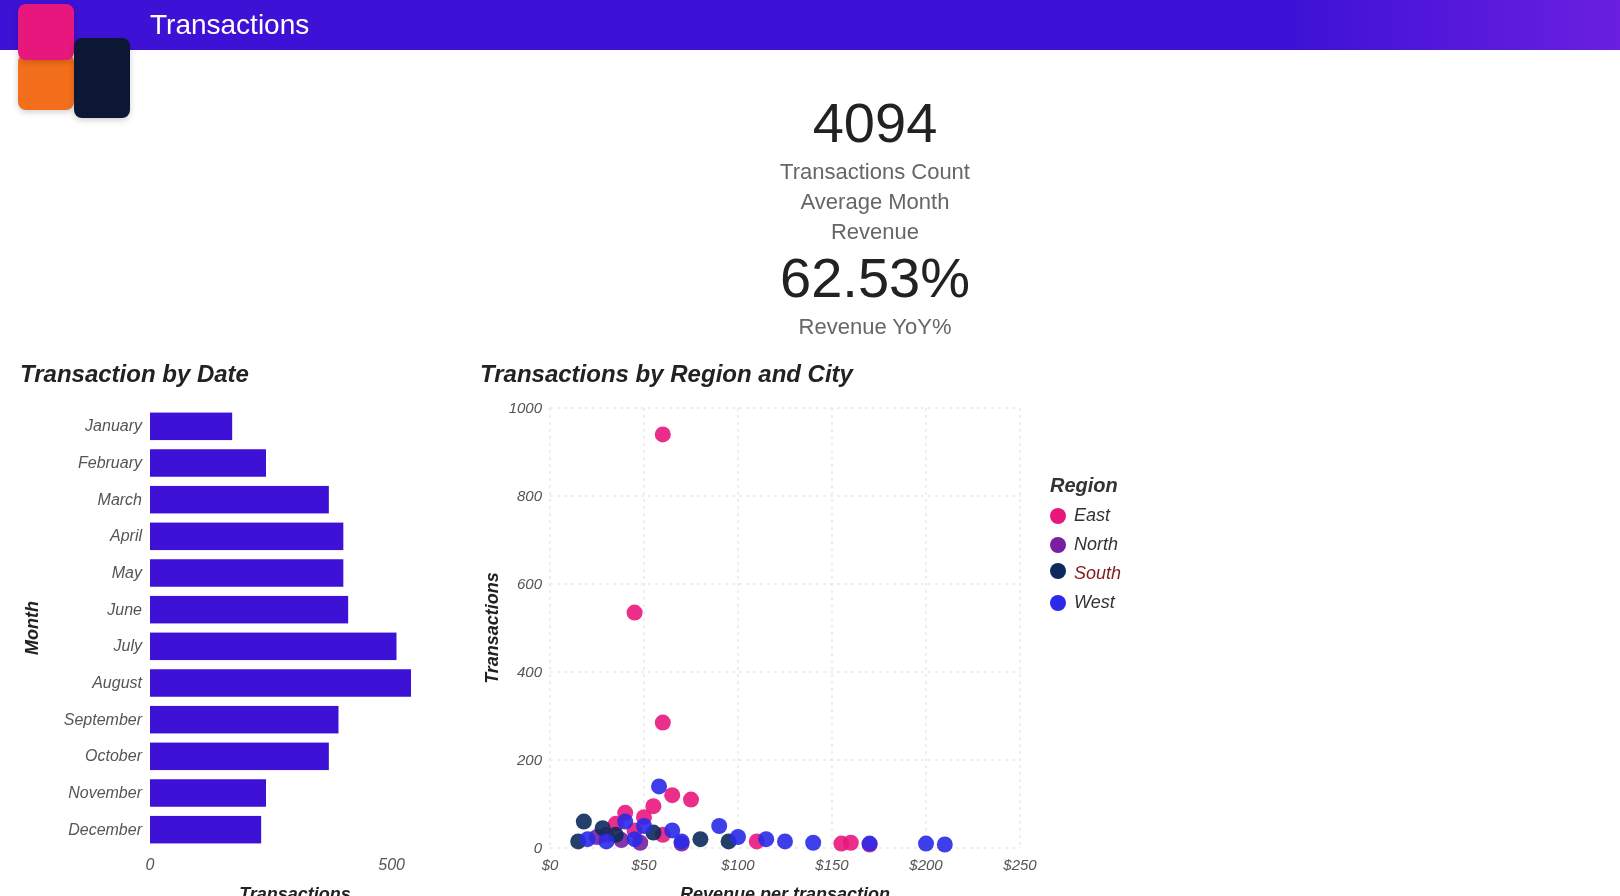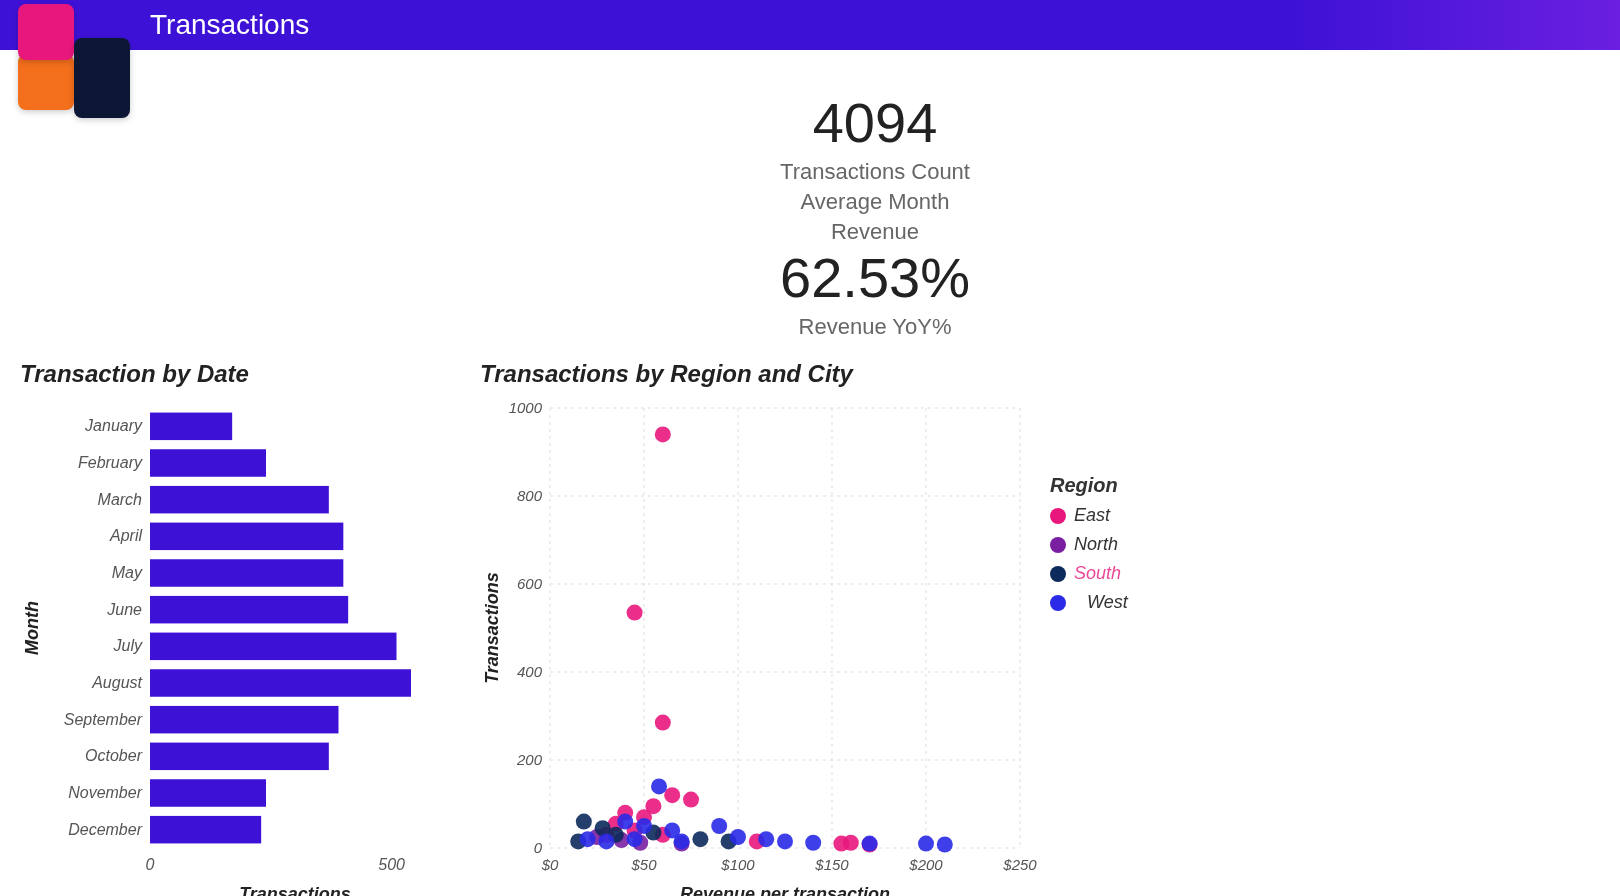--- a/index.html
+++ b/index.html
@@ -219,25 +219,25 @@
       <div id="legend" style="margin-left:10px; margin-top:76px;">
         <div style="font-weight:600; font-size:20px;">Region</div>
       <div style="display: flex; align-items: center; margin-top: 8px; font-size: 18px; color: rgb(51, 51, 51);">
             <span style="width: 16px; height: 16px; border-radius: 50%; background: rgb(232, 23, 125); margin-right: 8px; display: inline-block;"></span>
             <span>East</span>
           </div>
           <div style="display: flex; align-items: center; margin-top: 8px; font-size: 18px; color: rgb(51, 51, 51);">
             <span style="width: 16px; height: 16px; border-radius: 50%; background: rgb(122, 31, 162); margin-right: 8px; display: inline-block;"></span>
             <span>North</span>
           </div>
-          <div style="display: flex; align-items: center; margin-top: 8px; font-size: 18px; color: #ec4899;">
+          <div style="display: flex; align-items: flex-start; margin-top: 8px; font-size: 18px; color: #7f1d1d;">
             <span style="width: 16px; height: 16px; border-radius: 50%; background: rgb(12, 42, 91); margin-right: 8px; display: inline-block;"></span>
             <span>South</span>
           </div>
-          <div style="display: flex; align-items: center; margin-top: 8px; font-size: 18px; color: rgb(51, 51, 51); gap: 13px;">
+          <div style="display: flex; align-items: center; margin-top: 8px; font-size: 18px; color: rgb(51, 51, 51);">
             <span style="width: 16px; height: 16px; border-radius: 50%; background: rgb(42, 42, 232); margin-right: 8px; display: inline-block;"></span>
             <span>West</span>
           </div>
         </div>
     </div>
   </div>
 
 </div>
 
 </body></html>

